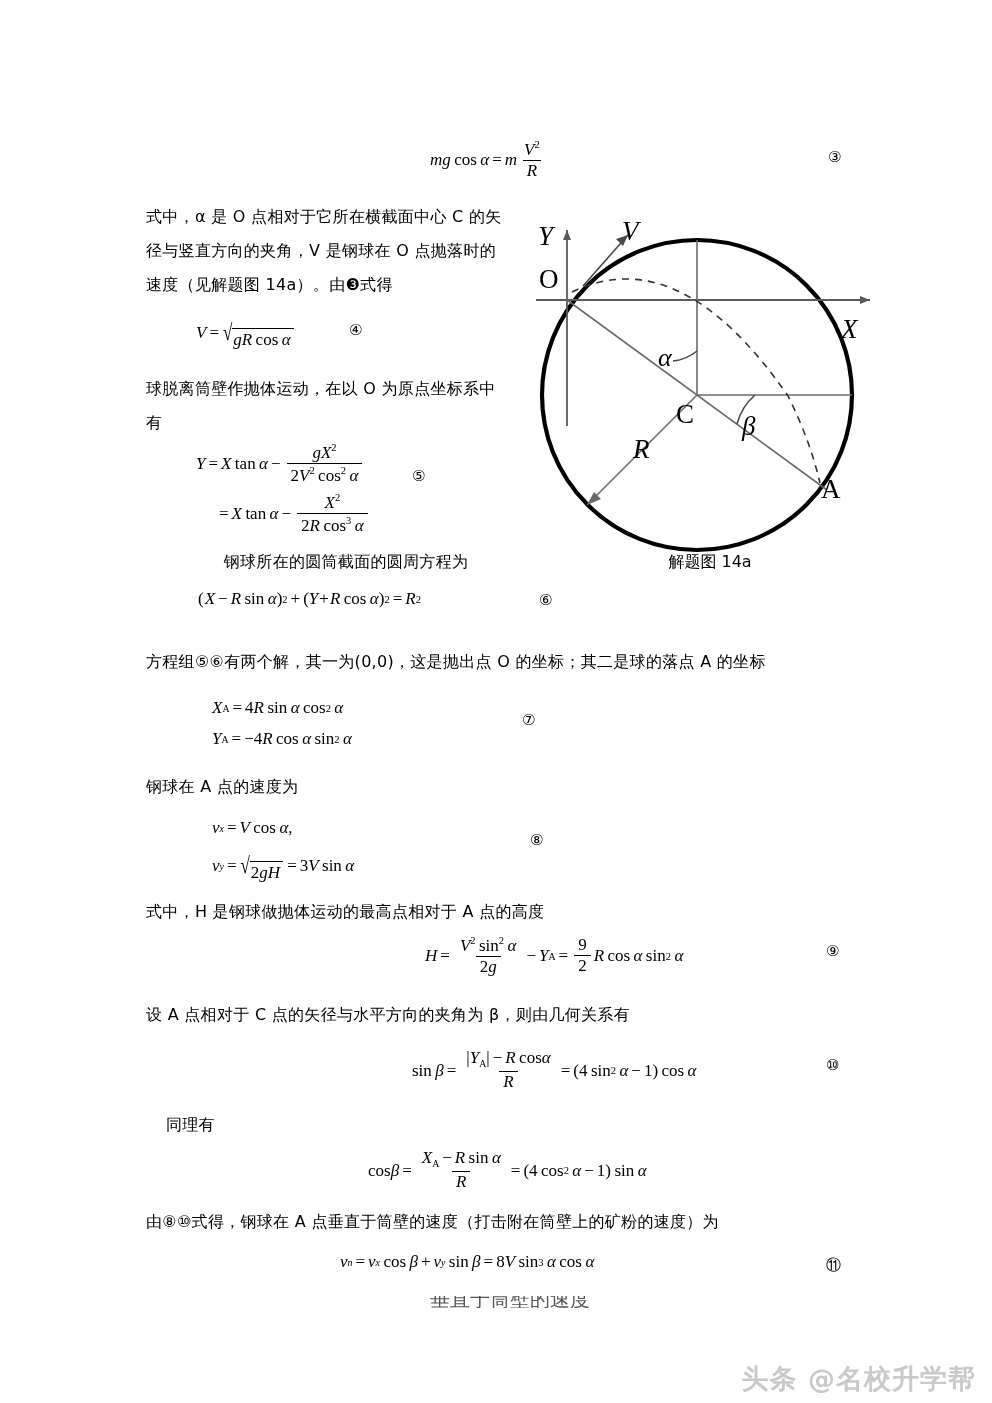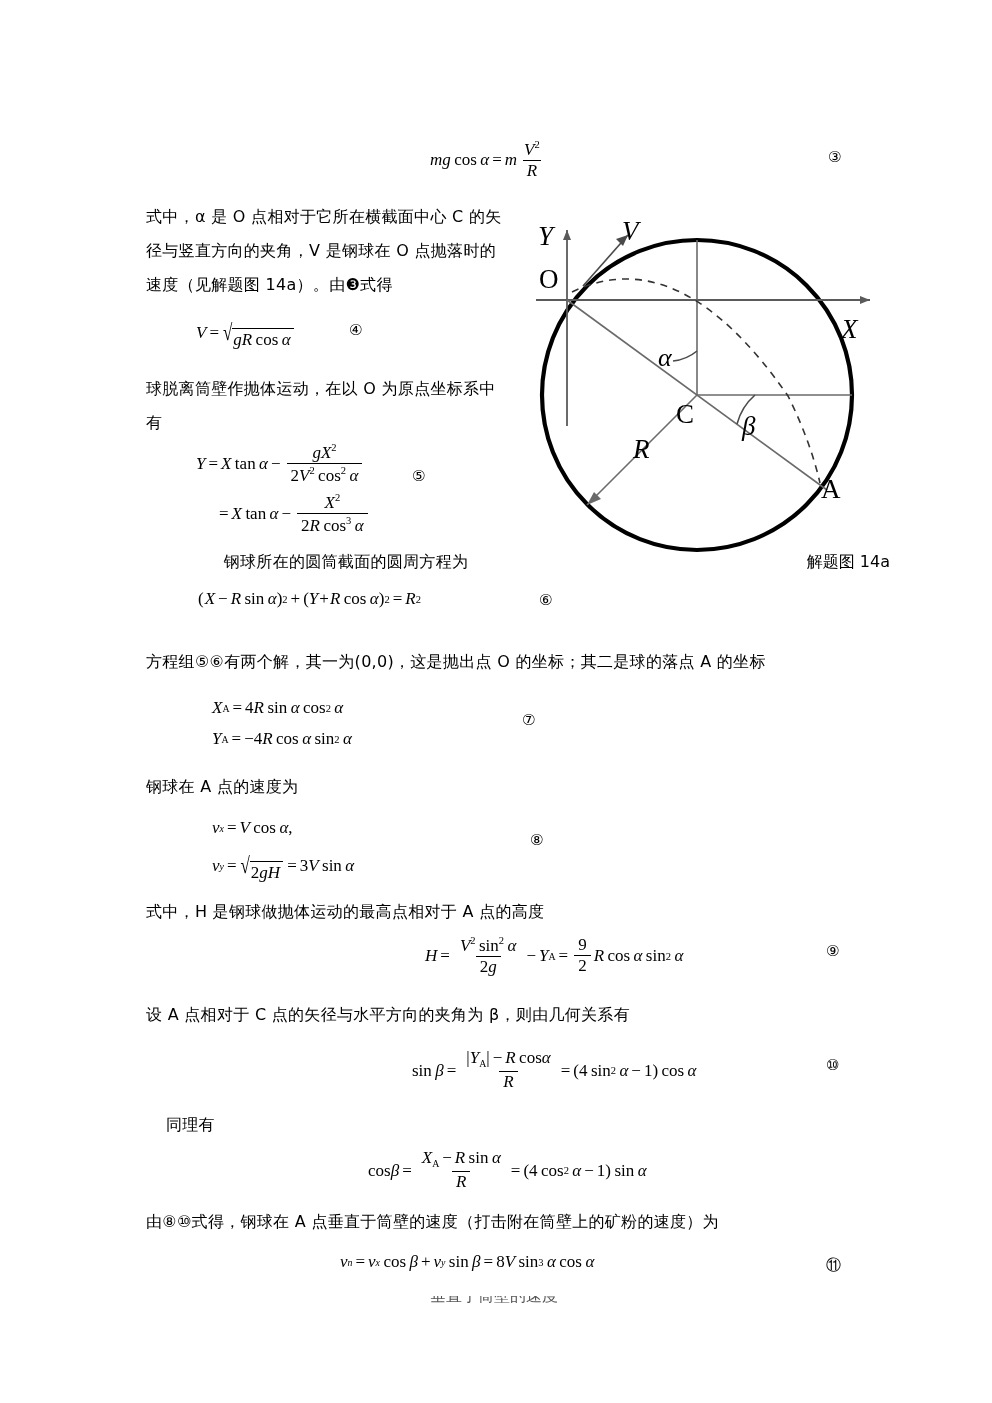--- a/index.html
+++ b/index.html
@@ -94,21 +94,21 @@
     left: 530px;
     top: 208px;
     width: 360px;
     height: 390px;
   }
   .figcap {
     position: absolute;
     left: 530px;
     top: 552px;
     width: 360px;
-    text-align: right;
+    text-align: center;
     font-family: "DejaVu Sans", "Liberation Sans", sans-serif;
     font-size: 16px;
     color: #000;
   }
 
   
   .watermark {
     position: absolute;
     right: 16px;
     bottom: 6px;
@@ -122,21 +122,21 @@
 
   
   .clipped {
     position: absolute;
     left: 430px;
     top: 1296px;
     width: 180px;
     height: 12px;
     overflow: hidden;
     font-family: "DejaVu Sans", "Liberation Sans", sans-serif;
-    font-size: 16px;
+    font-size: 20px;
     color: #555;
     white-space: nowrap;
   }
   .clipped span { display: block; position: relative; top: -10px; }
 </style>
 </head>
 <body>
 
 <div class="page">
 
@@ -366,14 +366,15 @@
       <text x="128" y="158" font-family="Liberation Serif, DejaVu Serif, serif" font-size="26" font-style="italic" fill="#000">α</text>
 
       <text x="212" y="227" font-family="Liberation Serif, DejaVu Serif, serif" font-size="27" font-style="italic" fill="#000">β</text>
 
       <text x="103" y="250" font-family="Liberation Serif, DejaVu Serif, serif" font-size="27" font-style="italic" fill="#000">R</text>
     </svg>
   </div>
 
   <div class="figcap">解题图 14a</div>
 
+  <div class="watermark">头条 @名校升学帮</div>
 
 </div>
 
 </body></html>

